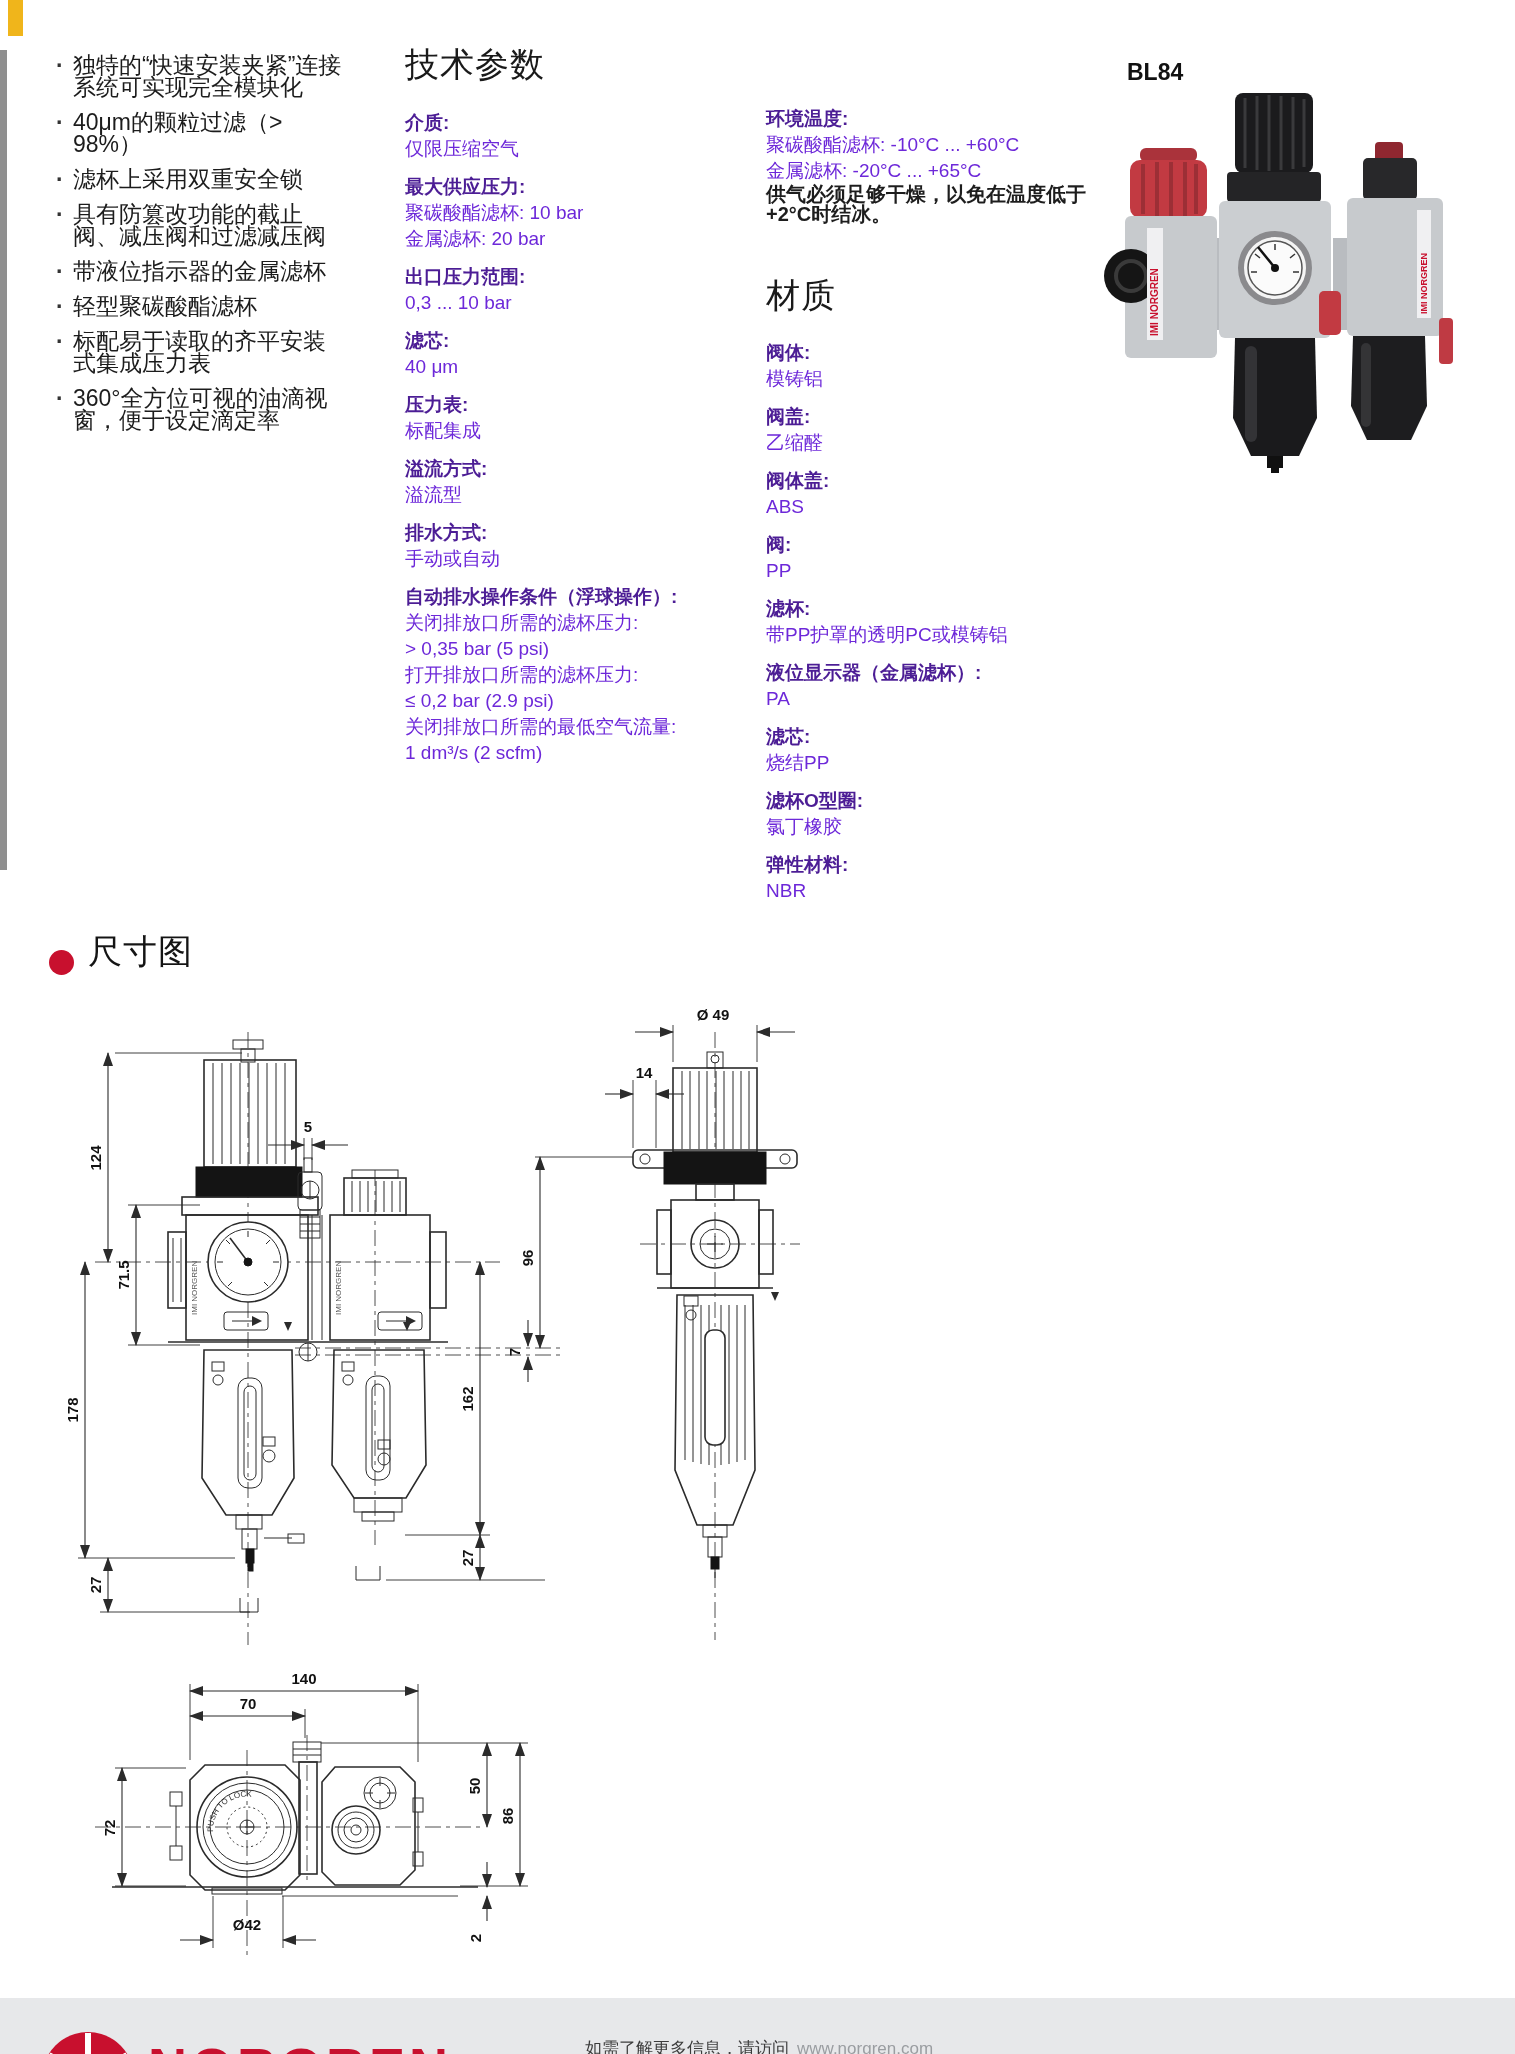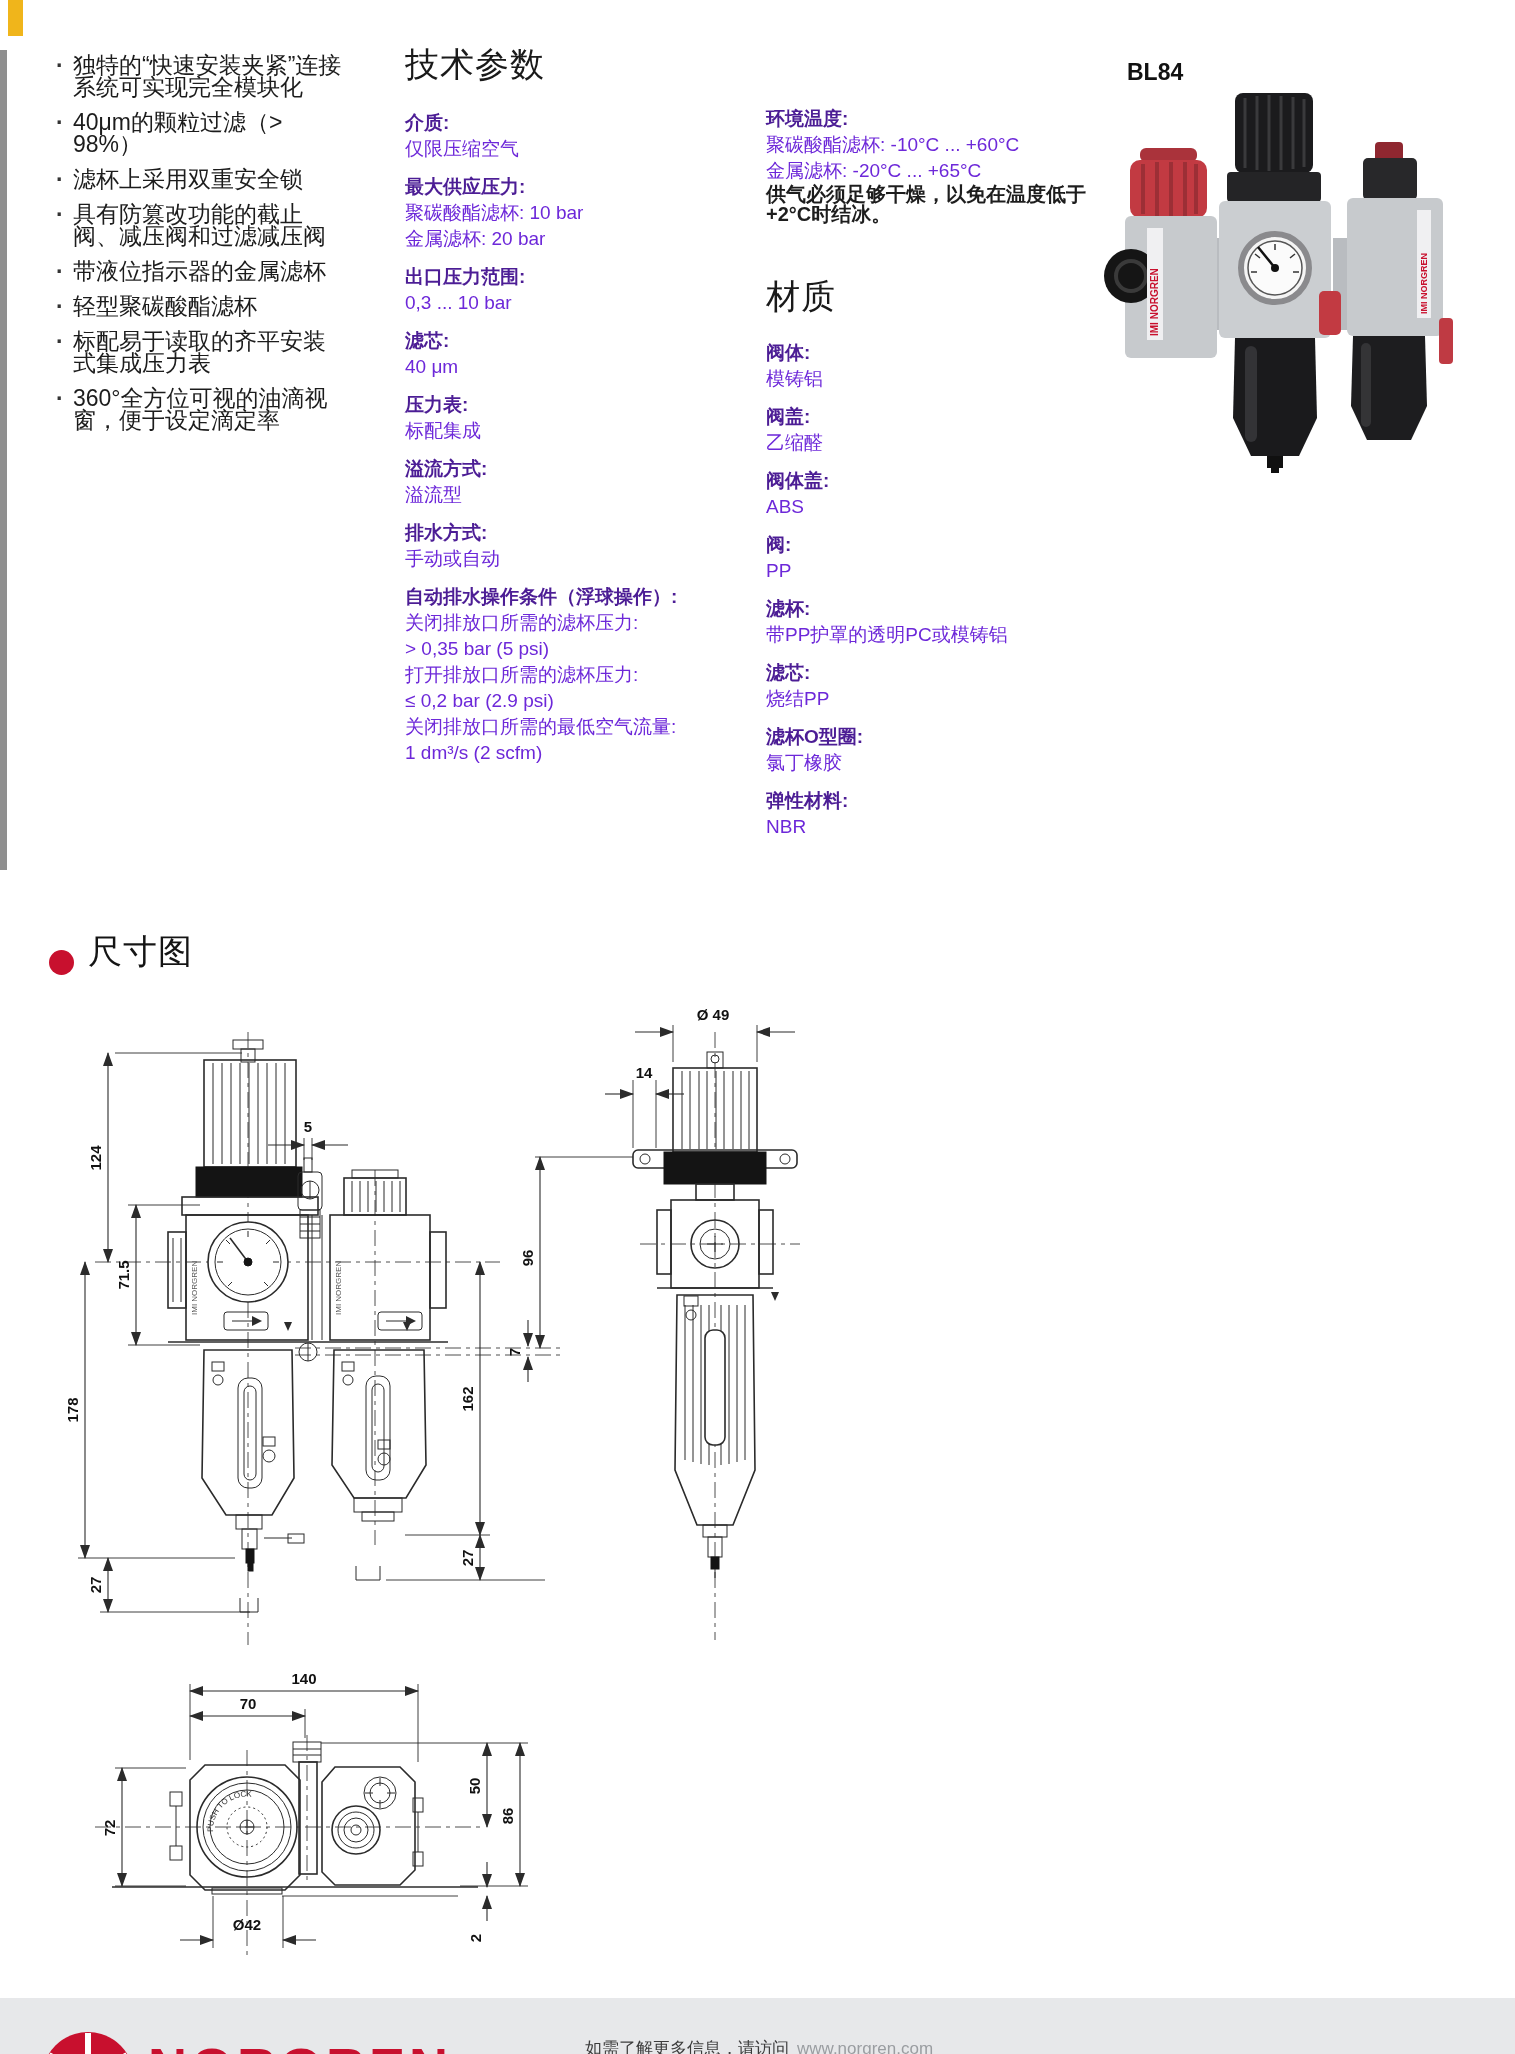--- a/index.html
+++ b/index.html
@@ -13,21 +13,21 @@
 
   
   .features{position:absolute;left:56px;top:54px;width:292px;}
   .feature-item{position:relative;padding-left:17px;margin:0 0 13px 0;font-size:23px;line-height:22px;color:#1c1c1c;}
   .feature-item::before{content:"·";position:absolute;left:0;top:0;font-weight:700;color:#333;}
 
   
   .tech-col{position:absolute;left:405px;top:44px;width:305px;}
   .right-col{position:absolute;left:766px;top:106px;width:365px;}
   .col-title{font-size:34px;font-weight:400;letter-spacing:1px;margin:0 0 26px 0;line-height:40px;}
-  .mat-title{margin:52px 0 24px 0;}
+  .mat-title{margin:52px 0 24px 0;font-family:Liberation Serif, serif;}
   .group{margin-bottom:12px;}
   .glabel{font-weight:700;font-size:19px;line-height:26px;color:#4c1d95;}
   .gline{font-size:19px;line-height:26px;color:#6d28d9;}
   .gnote{font-size:20px;line-height:20px;color:#1d1d1d;font-weight:700;}
 
   .bl84-label{position:absolute;left:1127px;top:59px;font-size:23px;font-weight:700;color:#111;}
 
   
   .dim-heading{position:absolute;left:49px;top:929px;display:flex;align-items:flex-end;}
   .dim-bullet{width:25px;height:25px;border-radius:50%;background:#C8102E;margin-right:14px;}
@@ -130,20 +130,24 @@
       <div class="glabel">阀体盖:</div>
       <div class="gline">ABS</div>
     </div>
     <div class="group">
       <div class="glabel">阀:</div>
       <div class="gline">PP</div>
     </div>
     <div class="group">
       <div class="glabel">滤杯:</div>
       <div class="gline">带PP护罩的透明PC或模铸铝</div>
+    </div>
+    <div class="group">
+      <div class="glabel">液位显示器（金属滤杯）:</div>
+      <div class="gline">PA</div>
     </div>
     <div class="group">
       <div class="glabel">滤芯:</div>
       <div class="gline">烧结PP</div>
     </div>
     <div class="group">
       <div class="glabel">滤杯O型圈:</div>
       <div class="gline">氯丁橡胶</div>
     </div>
     <div class="group">

